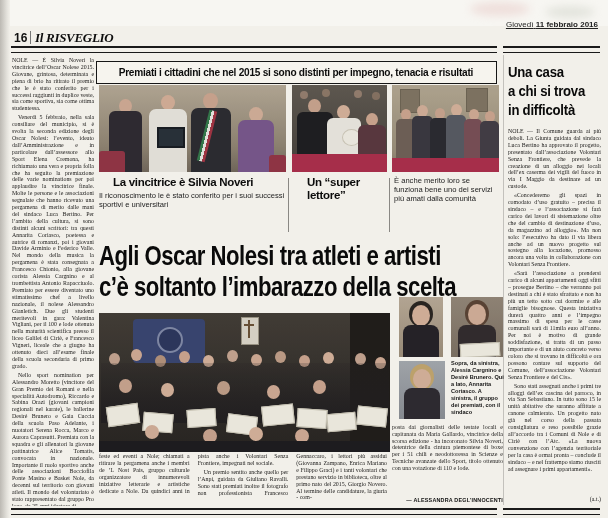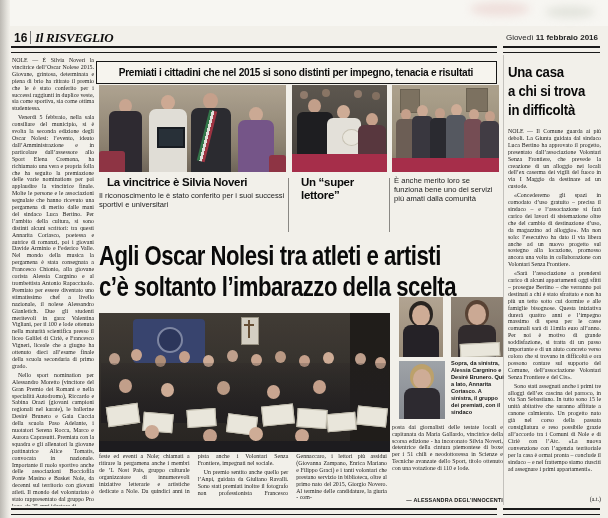--- a/index.html
+++ b/index.html
@@ -11,21 +11,21 @@
   .edge-t{position:absolute;left:0;top:0;width:608px;height:26px;background:#f7f6f2;}
   .smudge{position:absolute;border-radius:50%;filter:blur(4px);}
 
   
   .hdr-pagenum{position:absolute;left:14px;top:31px;font:700 12px/14px "Liberation Sans",sans-serif;color:#111;}
   .hdr-sep{position:absolute;left:30px;top:31px;width:1px;height:13px;background:#777;}
   .hdr-masthead{position:absolute;left:35px;top:30px;font:italic 800 13px/15px "Liberation Serif",serif;
                 letter-spacing:-0.3px;color:#0e0e0e;}
   .hdr-section{position:absolute;left:204px;top:31px;width:200px;text-align:left;
                font:700 10.5px/13px "Liberation Sans",sans-serif;letter-spacing:.2px;color:#111;margin-top:28px;}
-  .hdr-date{position:absolute;right:10px;top:33px;font:400 8px/10px "Liberation Sans",sans-serif;color:#222;}
+  .hdr-date{position:absolute;right:10px;top:20px;font:400 8px/10px "Liberation Sans",sans-serif;color:#222;text-decoration:underline;}
   .hdr-date b{font-weight:800;}
   .rule2{position:absolute;height:4px;border-top:2px solid #1a1a1a;border-bottom:1px solid #1a1a1a;}
   .r-hdr-main{left:11px;top:46px;width:486px;}
   .r-hdr-right{left:503px;top:46px;width:97px;}
   .r-bot-main{left:11px;top:508px;width:486px;}
   .r-bot-right{left:503px;top:508px;width:97px;}
   .vdiv{position:absolute;width:1px;background:#8a8884;}
 
   
   .newstext{font-family:"Liberation Serif",serif;color:#1c1b1a;text-align:justify;}
@@ -41,21 +41,21 @@
              font-size:6px;line-height:6.8px;}
 
   
   .kicker{position:absolute;left:96px;top:61px;width:399px;height:21px;border:1px solid #161616;background:#f6f4ee;}
   .kicker span{position:absolute;left:0;top:3px;display:block;width:452px;text-align:center;
                transform:scaleX(.88);transform-origin:0 50%;
                font:700 11.5px/15px "Liberation Sans",sans-serif;letter-spacing:-.3px;color:#0d0d0d;}
 
   
   .cap{position:absolute;top:176px;}
-  .cap h3{margin:0 8px 2px;font:700 11.5px/13px "Liberation Sans",sans-serif;letter-spacing:-.3px;color:#0c0c0c;}
+  .cap h3{margin:0 14px 2px;font:700 11.5px/13px "Liberation Sans",sans-serif;letter-spacing:-.3px;color:#0c0c0c;}
   .cap div{font:400 7.6px/9px "Liberation Sans",sans-serif;color:#222;}
   .capdiv{top:178px;height:54px;}
 
   
   .headline{position:absolute;left:99px;top:241px;width:500px;transform:scaleX(.82);transform-origin:0 0;
             font:800 27px/31px "Liberation Sans",sans-serif;letter-spacing:-.6px;color:#0a0a0a;}
 
   
   .side-headline{position:absolute;left:508px;top:62px;width:110px;transform:scaleX(.85);transform-origin:0 0;
                  font:800 15.5px/19px "Liberation Sans",sans-serif;letter-spacing:-.3px;color:#0a0a0a;}

